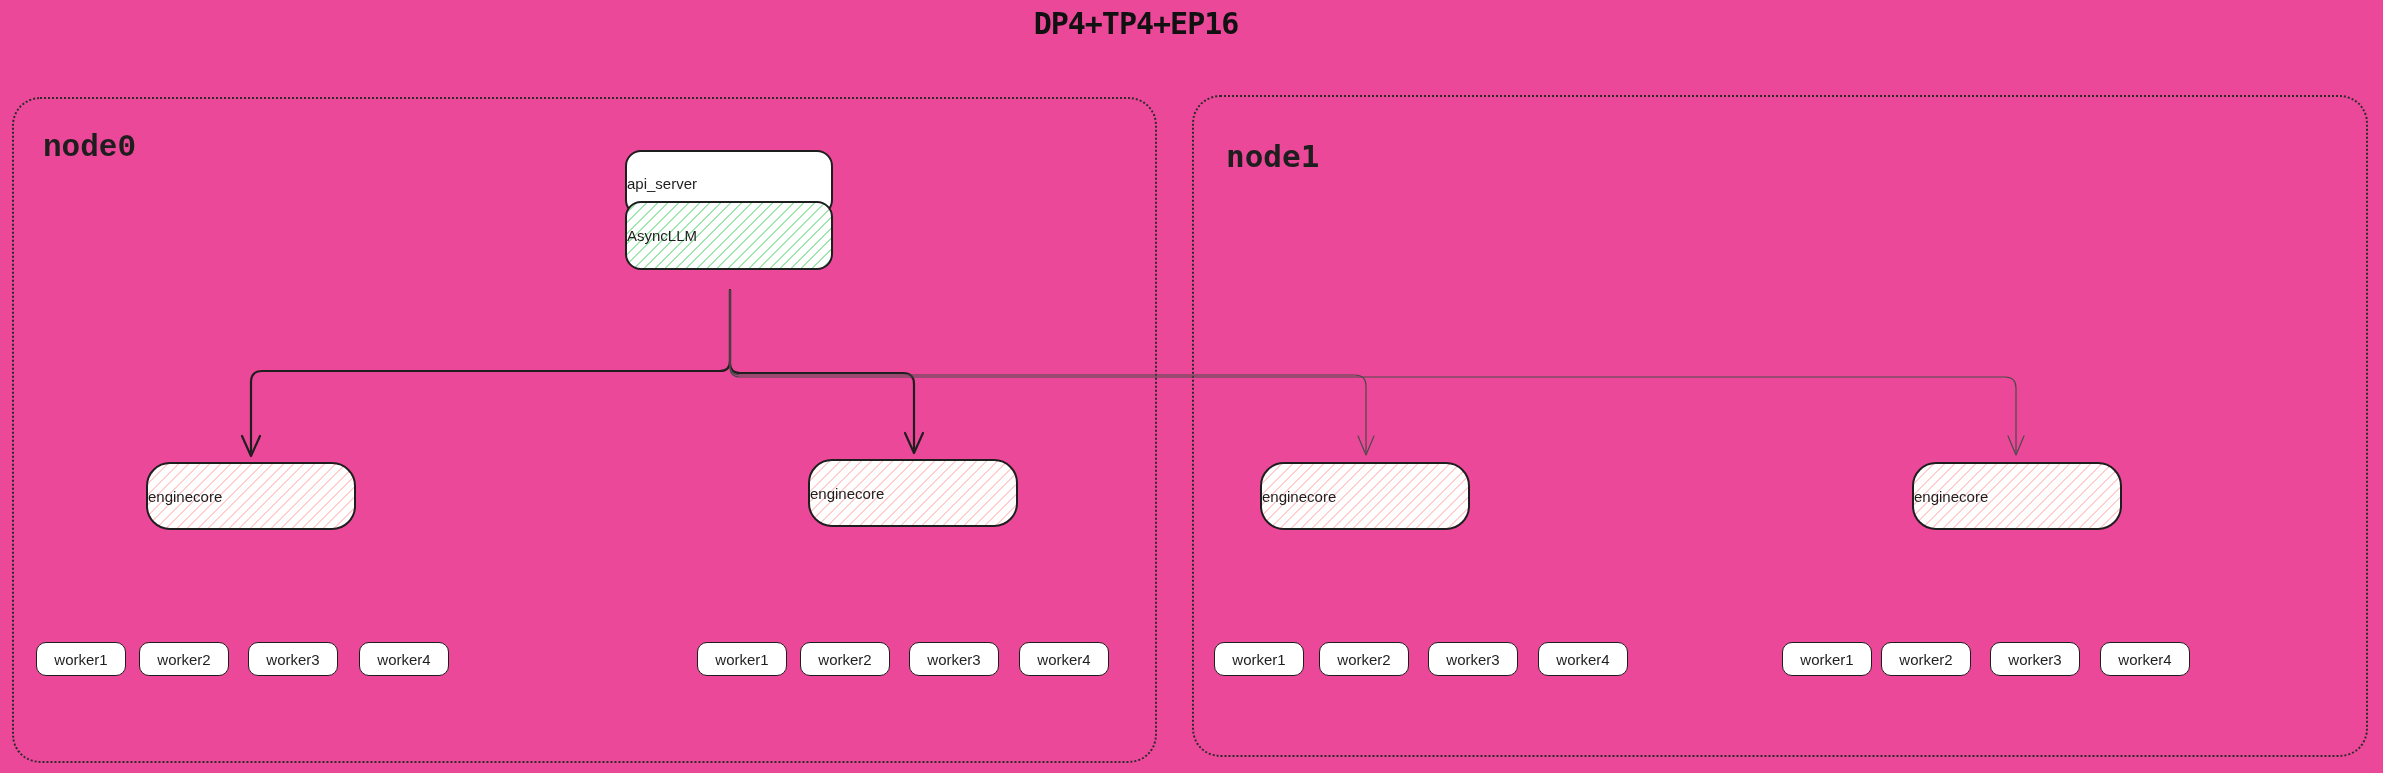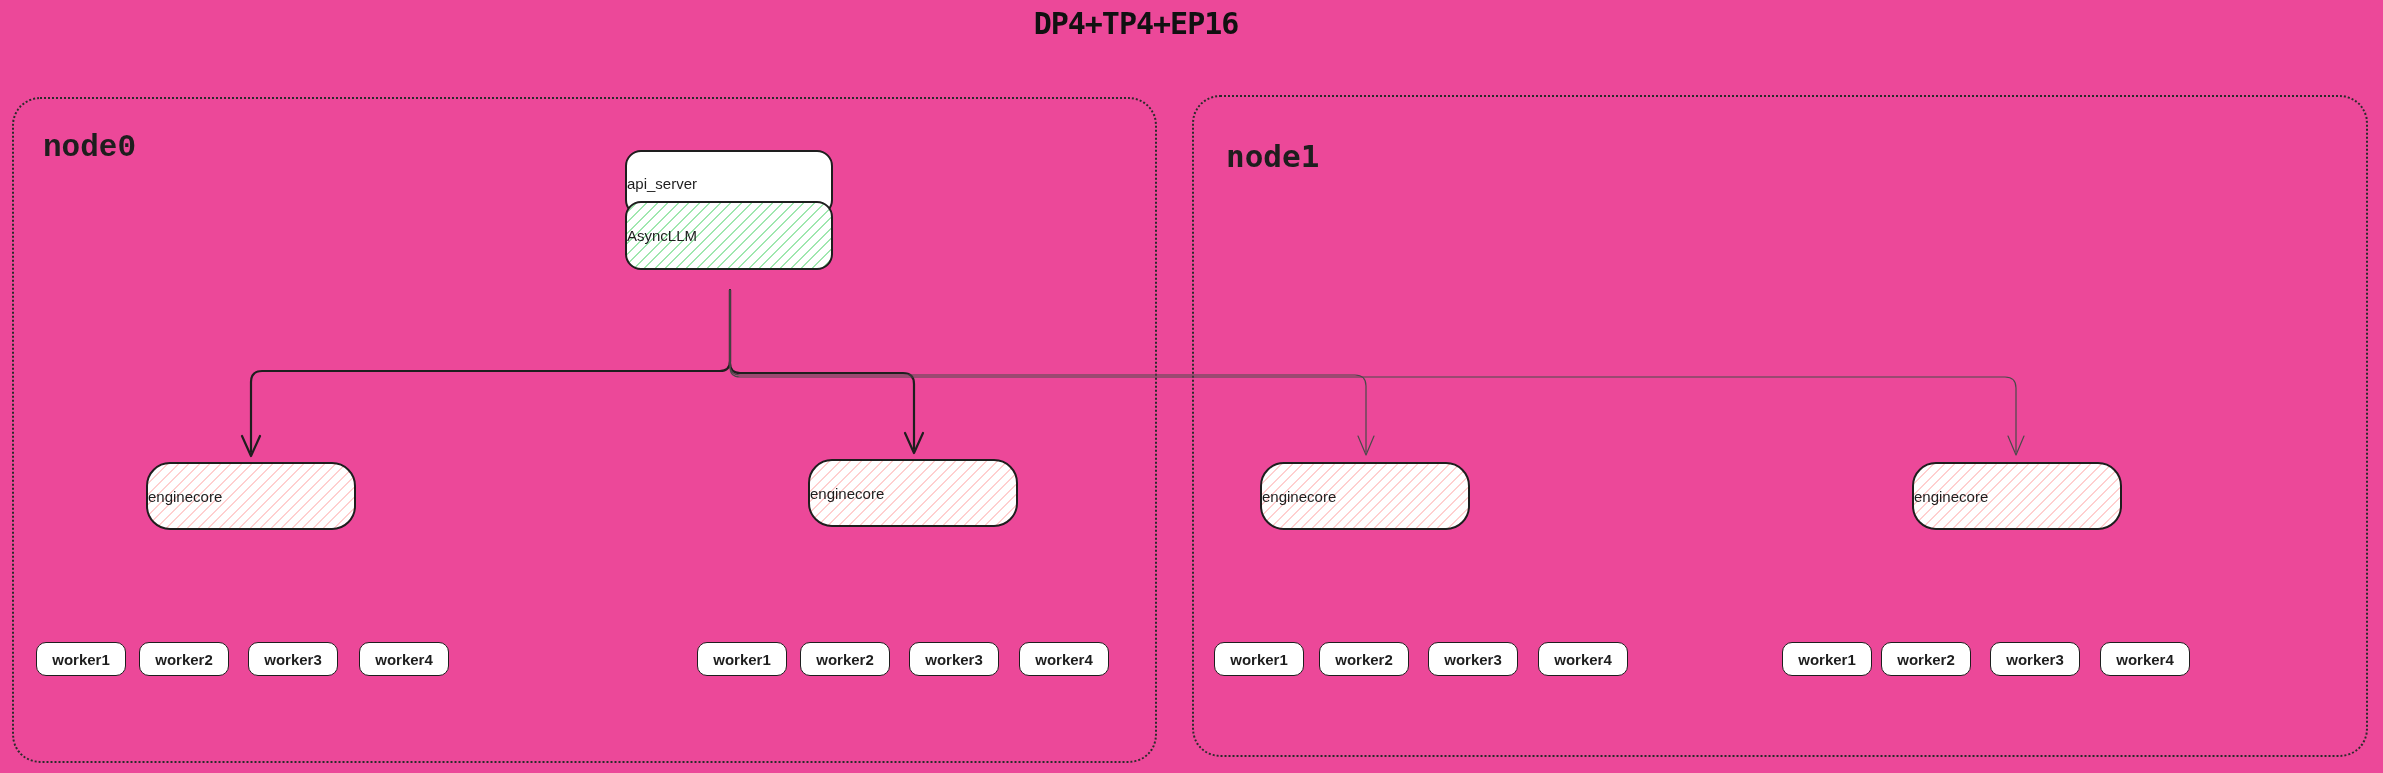--- a/index.html
+++ b/index.html
@@ -62,21 +62,20 @@
   .ec3 { left:1260px; top:462px; }
   .ec4 { left:1912px; top:462px; }
   .worker {
     position:absolute;
     width:90px; height:34px;
     border:1.8px solid #1e1e1e; border-radius:10px;
     background:#ffffff;
     display:flex; align-items:center; justify-content:center;
     font-size:15px; color:#1e1e1e;
     top:642px;
-    font-weight:bold;
   }
   .arrow-layer {
     position:absolute; left:0; top:0;
     width:2383px; height:773px;
     pointer-events:none;
   }
 </style>
 </head>
 <body>
 

